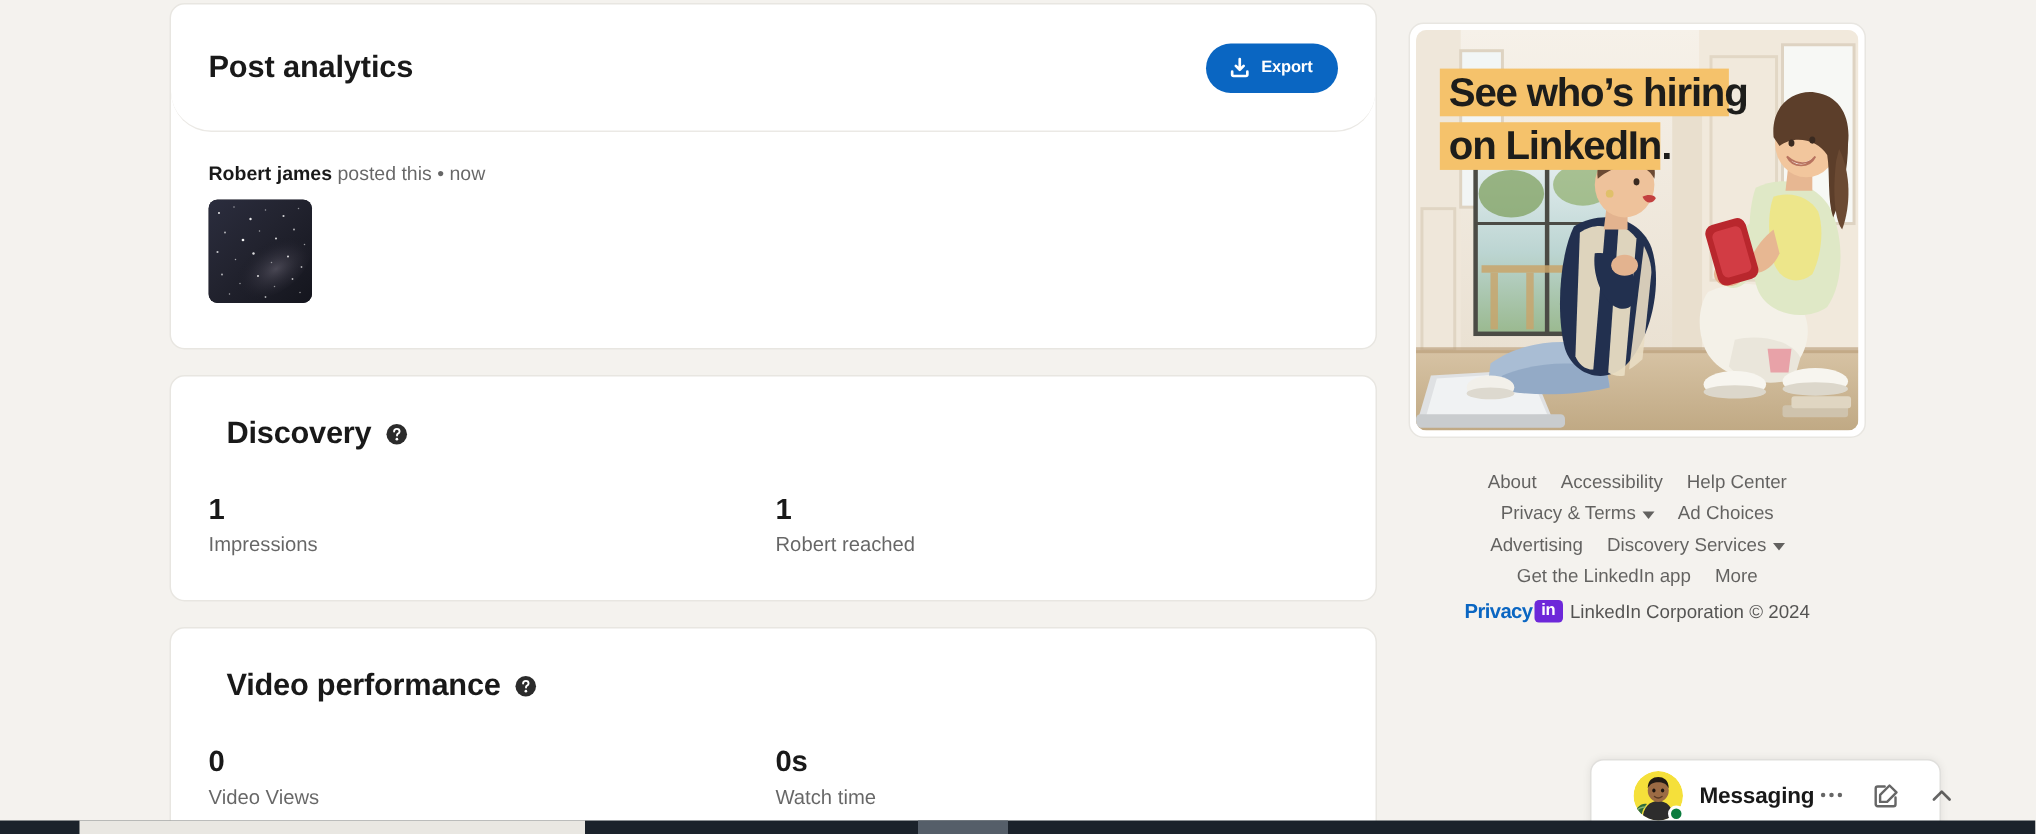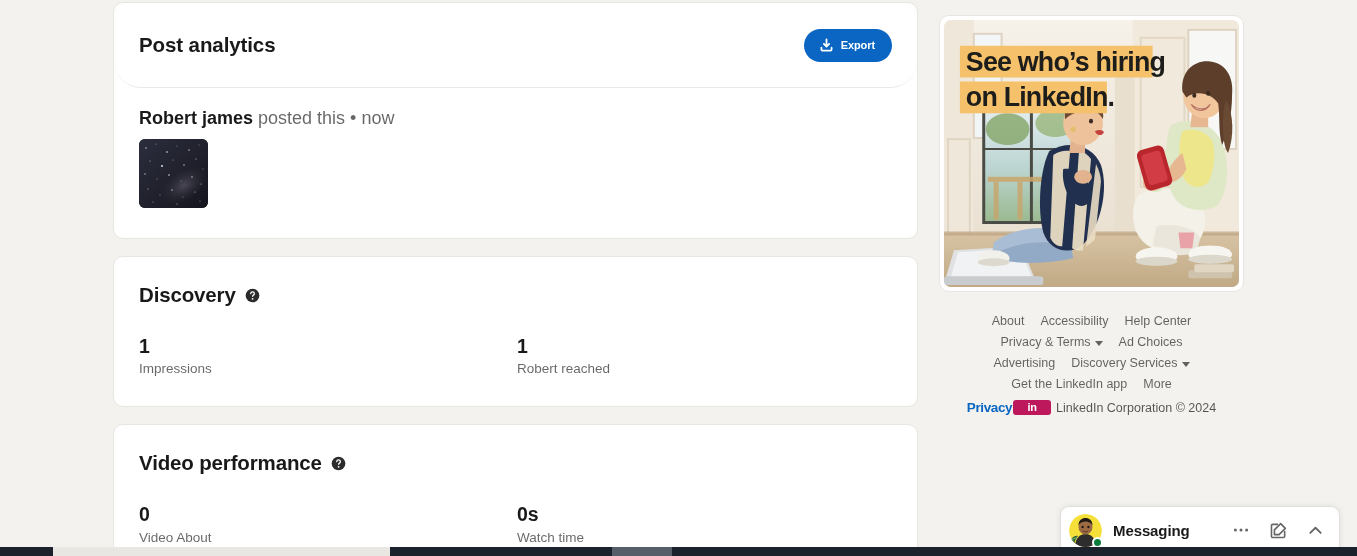--- a/index.html
+++ b/index.html
@@ -80,21 +80,21 @@
     font-size: 11px;
     font-weight: 700;
     cursor: pointer;
     letter-spacing: -0.1px;
   }
   .export-btn svg { display: block; }
 
   .analytics-body { padding: 20px 25px 30px 25px; }
 
   .post-meta {
-    font-size: 18px;
+    font-size: 13px;
     color: #00000099;
     margin-bottom: 10px;
   }
   .post-meta .author {
     font-weight: 700;
     color: #000000e6;
   }
 
   .post-thumb {
     width: 69px;
@@ -117,20 +117,21 @@
     align-items: center;
     gap: 9px;
     margin-bottom: 28px;
   }
 
   .metric-title {
     font-size: 20.5px;
     font-weight: 600;
     letter-spacing: -0.15px;
     color: #000000e6;
+    margin-left: 12px;
   }
 
   .help-icon {
     display: inline-flex;
     align-items: center;
     justify-content: center;
     width: 15px;
     height: 15px;
     cursor: pointer;
   }
@@ -225,46 +226,46 @@
   .li-word {
     font-size: 13.5px;
     font-weight: 700;
     color: #0a66c2;
     letter-spacing: -0.4px;
   }
   .li-box {
     display: inline-flex;
     align-items: center;
     justify-content: center;
-    width: 38px;
+    width: 19px;
     height: 15px;
-    background: #be185d;
+    background: #6d28d9;
     border-radius: 3px;
     color: #fff;
     font-size: 11px;
     font-weight: 700;
     letter-spacing: -0.3px;
     line-height: 1;
     padding-bottom: 1px;
   }
 
   
   .messaging {
     position: absolute;
     left: 1060px;
     top: 506px;
-    width: 280px;
+    width: 234px;
     height: 48px;
     background: #ffffff;
     border: 1px solid #e0dfdc;
     border-top-left-radius: 9px;
     border-top-right-radius: 9px;
     display: flex;
     align-items: center;
-    padding: 0 13px 0 8px;
+    padding: 0 13px 0 28px;
     box-shadow: 0 0 6px rgba(0,0,0,0.08);
     cursor: pointer;
   }
   .msg-avatar {
     position: relative;
     width: 33px;
     height: 33px;
     flex: 0 0 33px;
     margin-right: 11px;
   }
@@ -433,21 +434,21 @@
           <svg width="15" height="15" viewBox="0 0 16 16">
             <circle cx="8" cy="8" r="7.3" fill="#2b2b2b"></circle>
             <path d="M6.1 6.1c0-1.1.9-1.9 2-1.9s1.9.8 1.9 1.8c0 .8-.4 1.2-1.1 1.6-.5.3-.7.5-.7 1v.3" stroke="#ffffff" stroke-width="1.35" fill="none" stroke-linecap="round"></path>
             <circle cx="8.1" cy="11.5" r="0.95" fill="#ffffff"></circle>
           </svg>
         </span>
       </div>
       <div class="metric-row">
         <div class="metric-cell">
           <div class="metric-value">0</div>
-          <div class="metric-label">Video About</div>
+          <div class="metric-label">Video Views</div>
         </div>
         <div class="metric-cell">
           <div class="metric-value">0s</div>
           <div class="metric-label">Watch time</div>
         </div>
       </div>
     </div>
 
   </div>
 

